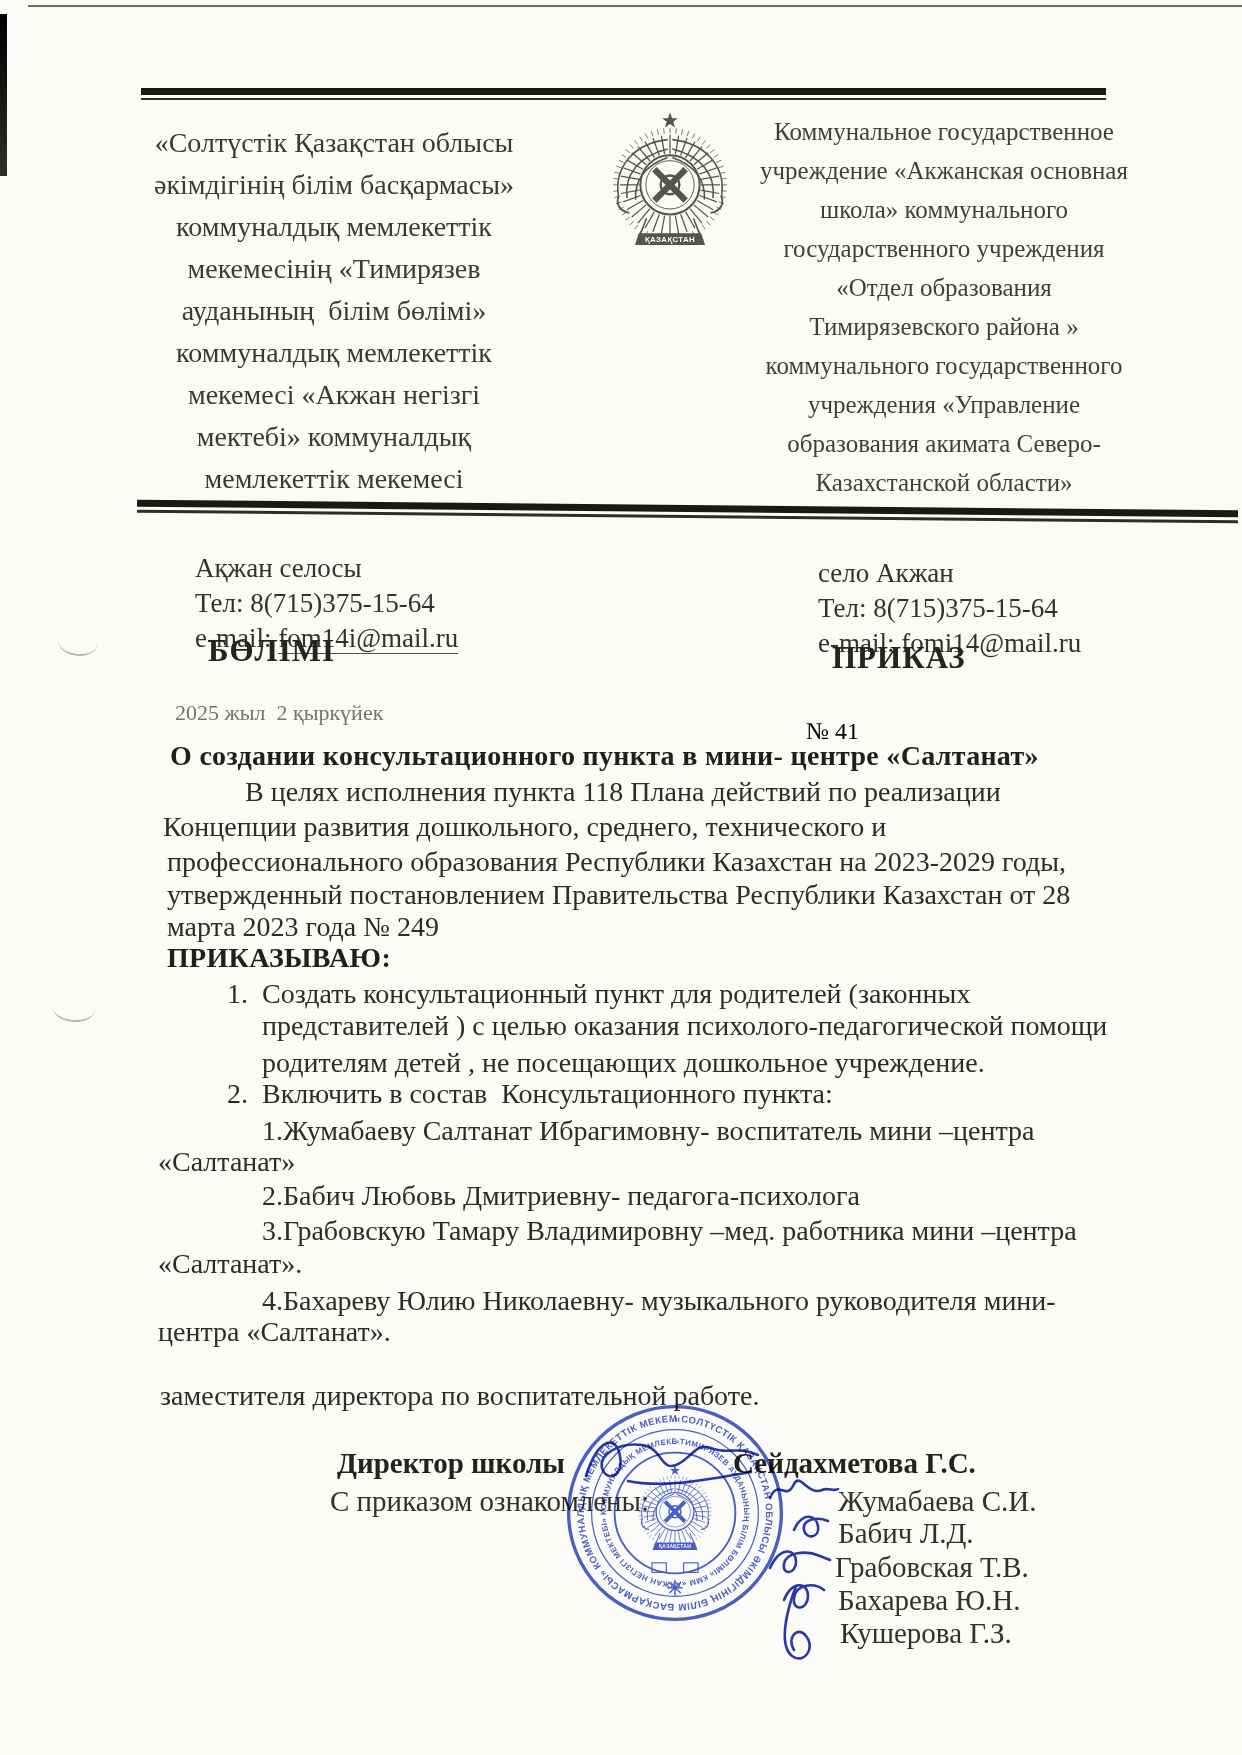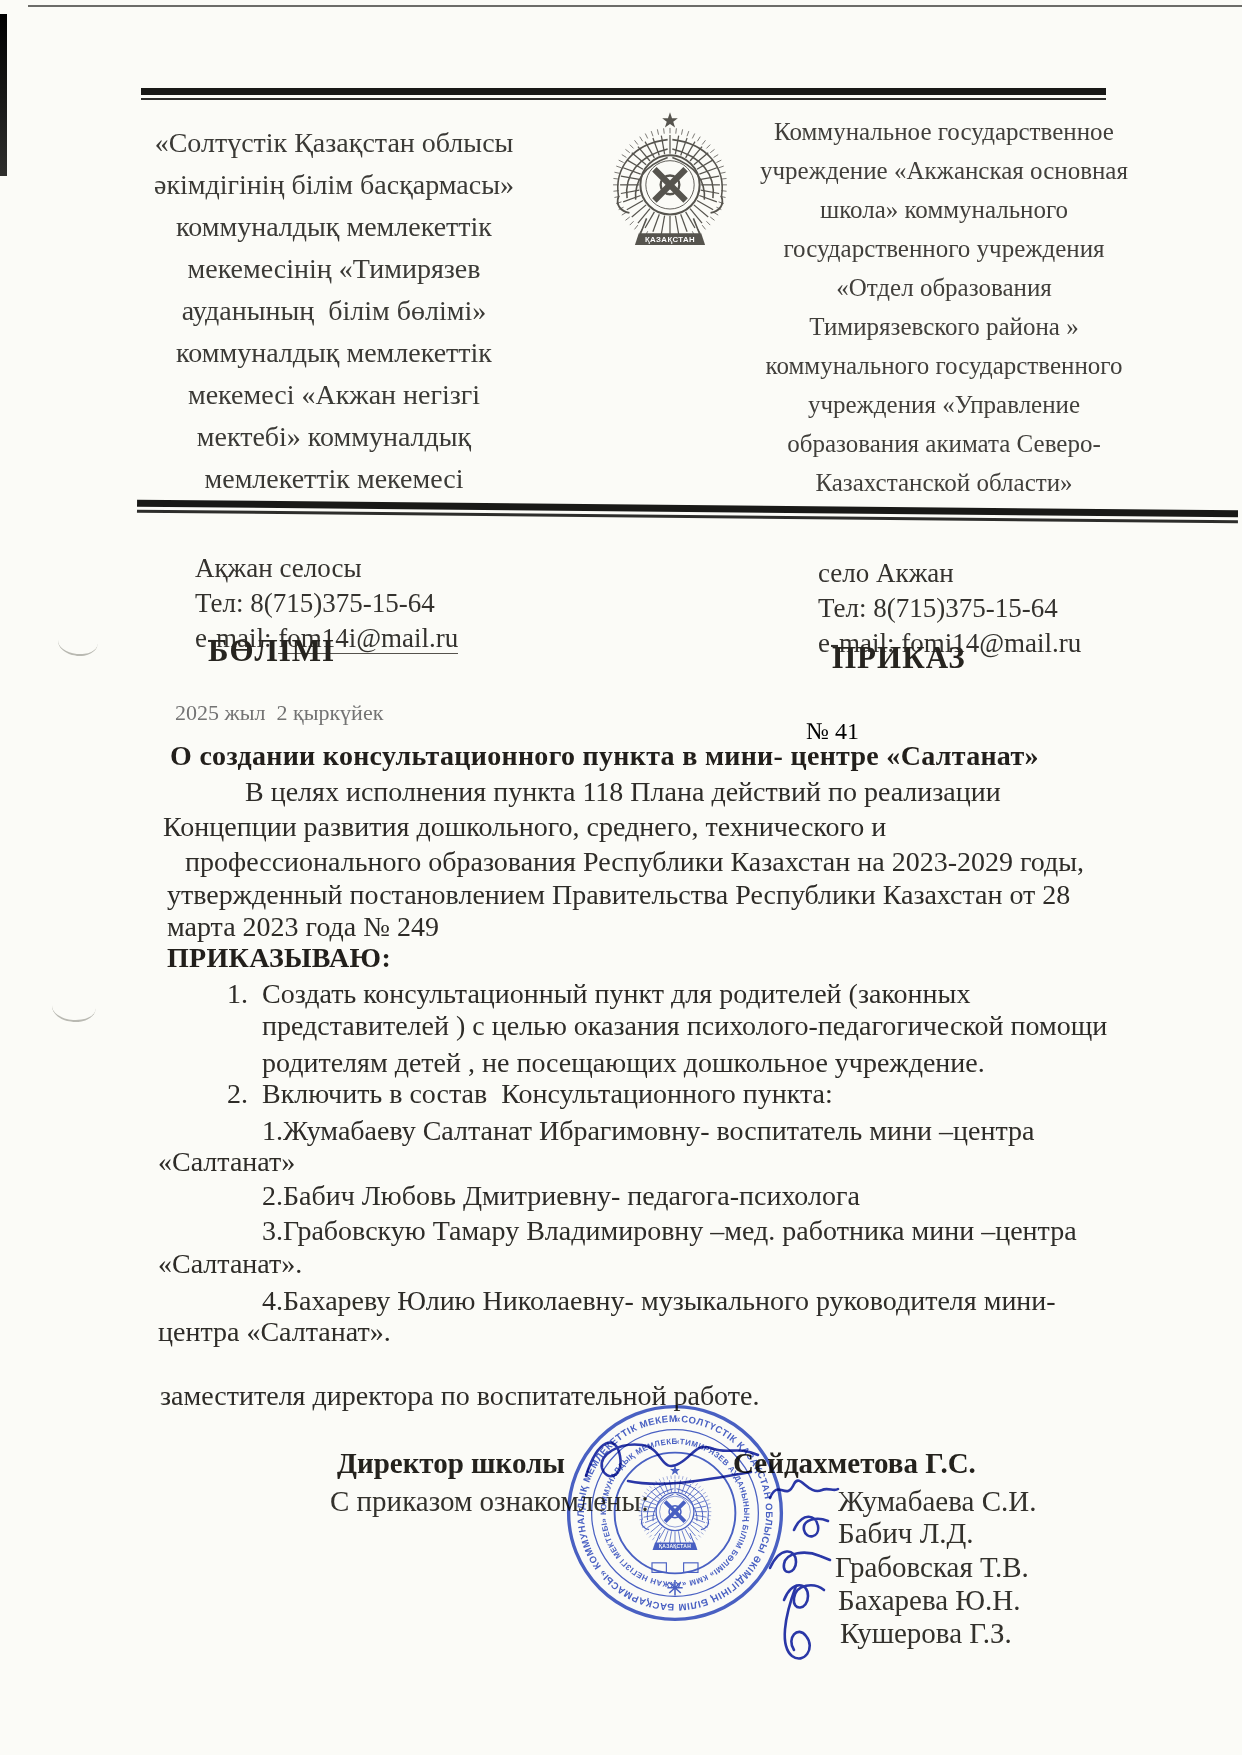--- a/index.html
+++ b/index.html
@@ -225,21 +225,21 @@
 
   <div class="order-word ow-left">БӨЛІМІ</div>
   <div class="order-word ow-right">ПРИКАЗ</div>
 
   <div class="date-line">2025 жыл  2 қыркүйек</div>
   <div class="order-no">№ 41</div>
 
   <div class="bline b" style="left:170px;top:740px;">О создании консультационного пункта в мини- центре «Салтанат»</div>
   <div class="bline" style="left:245px;top:776px;">В целях исполнения пункта 118 Плана действий по реализации</div>
   <div class="bline" style="left:163px;top:811px;">Концепции развития дошкольного, среднего, технического и</div>
-  <div class="bline" style="left:185px;top:846px;">профессионального образования Республики Казахстан на 2023-2029 годы,</div>
+  <div class="bline" style="left:167px;top:846px;">профессионального образования Республики Казахстан на 2023-2029 годы,</div>
   <div class="bline" style="left:167px;top:879px;">утвержденный постановлением Правительства Республики Казахстан от 28</div>
   <div class="bline" style="left:167px;top:911px;">марта 2023 года № 249</div>
   <div class="bline b" style="left:167px;top:942px;">ПРИКАЗЫВАЮ:</div>
   <div class="bline" style="left:227px;top:978px;">1.  Создать консультационный пункт для родителей (законных</div>
   <div class="bline" style="left:262px;top:1010px;">представителей ) с целью оказания психолого-педагогической помощи</div>
   <div class="bline" style="left:262px;top:1047px;">родителям детей , не посещающих дошкольное учреждение.</div>
   <div class="bline" style="left:227px;top:1078px;">2.  Включить в состав  Консультационного пункта:</div>
   <div class="bline" style="left:262px;top:1115px;">1.Жумабаеву Салтанат Ибрагимовну- воспитатель мини –центра</div>
   <div class="bline" style="left:158px;top:1146px;">«Салтанат»</div>
   <div class="bline" style="left:262px;top:1180px;">2.Бабич Любовь Дмитриевну- педагога-психолога</div>

